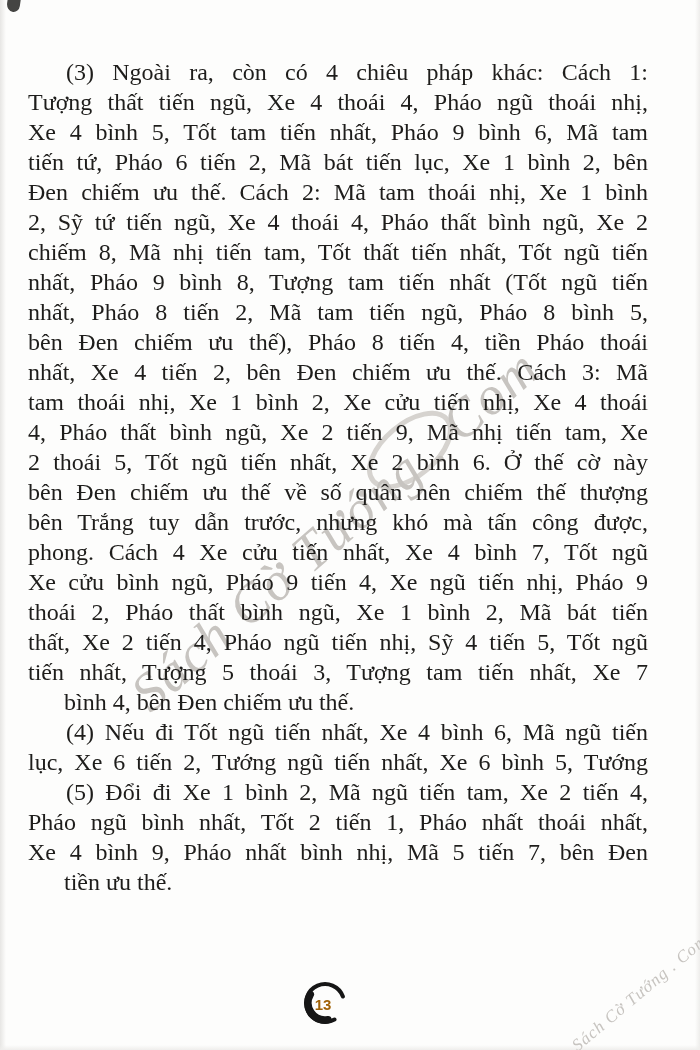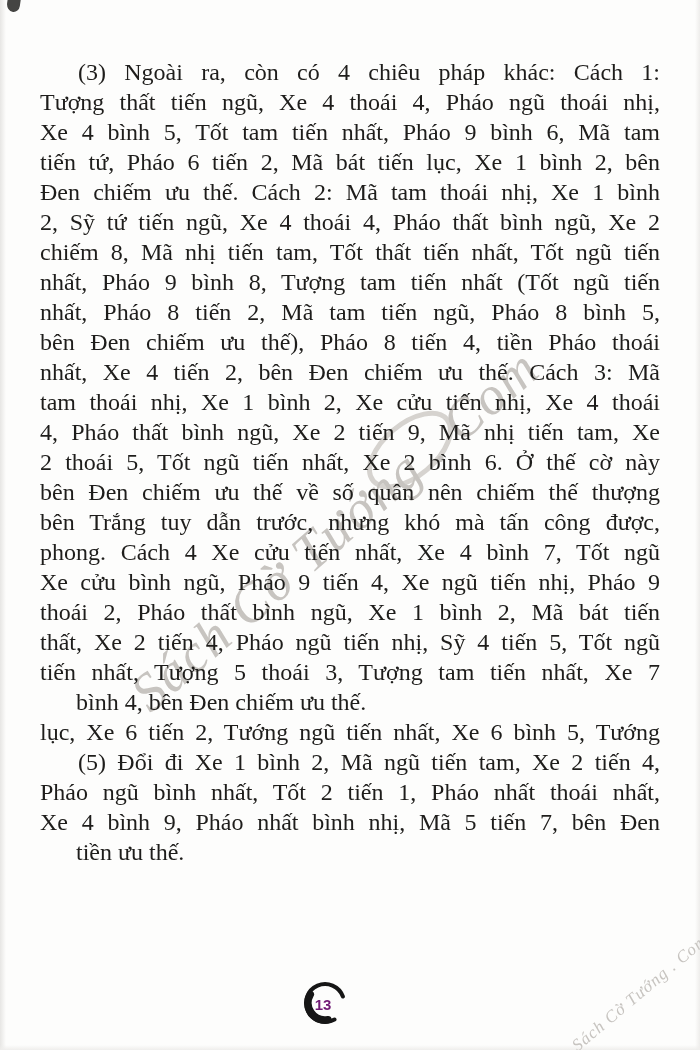--- a/index.html
+++ b/index.html
@@ -58,21 +58,21 @@
     font-size: 17px;
     letter-spacing: 1px;
     color: #c7c4c0;
     white-space: nowrap;
     z-index: 1;
   }
 
   
   .page-text {
     position: absolute;
-    left: 40px; top: 57px;
+    left: 28px; top: 57px;
     width: 620px;
     z-index: 2;
     color: #1e1d1b;
     font-size: 24px;
   }
   .text-line {
     height: 30px;
     line-height: 30px;
     text-align: justify;
     text-align-last: justify;
@@ -96,21 +96,21 @@
   }
   .page-number-wrap svg { display: block; }
   .page-number-label {
     position: absolute;
     left: 0; top: 16px;
     width: 44px;
     text-align: center;
     font-family: "Liberation Sans", "DejaVu Sans", sans-serif;
     font-weight: bold;
     font-size: 15px;
-    color: #701a75;
+    color: #a16207;
   }
 </style>
 </head>
 <body>
 
 <div class="edge-left"></div>
 <div class="edge-right"></div>
 <div class="edge-bottom"></div>
 <div class="corner-smudge"></div>
 
@@ -139,20 +139,21 @@
       <div class="text-line">bên Đen chiếm ưu thế về số quân nên chiếm thế thượng</div>
       <div class="text-line">bên Trắng tuy dẫn trước, nhưng khó mà tấn công được,</div>
       <div class="text-line">phong. Cách 4 Xe cửu tiến nhất, Xe 4 bình 7, Tốt ngũ</div>
       <div class="text-line">Xe cửu bình ngũ, Pháo 9 tiến 4, Xe ngũ tiến nhị, Pháo 9</div>
       <div class="text-line">thoái 2, Pháo thất bình ngũ, Xe 1 bình 2, Mã bát tiến</div>
       <div class="text-line">thất, Xe 2 tiến 4, Pháo ngũ tiến nhị, Sỹ 4 tiến 5, Tốt ngũ</div>
       <div class="text-line">tiến nhất, Tượng 5 thoái 3, Tượng tam tiến nhất, Xe 7</div>
       <div class="text-line line-last">bình 4, bên Đen chiếm ưu thế.</div>
     </div>
     <div class="paragraph">
+      <div class="text-line line-first">(4) Nếu đi Tốt ngũ tiến nhất, Xe 4 bình 6, Mã ngũ tiến</div>
       <div class="text-line">lục, Xe 6 tiến 2, Tướng ngũ tiến nhất, Xe 6 bình 5, Tướng</div>
     </div>
     <div class="paragraph">
       <div class="text-line line-first">(5) Đổi đi Xe 1 bình 2, Mã ngũ tiến tam, Xe 2 tiến 4,</div>
       <div class="text-line">Pháo ngũ bình nhất, Tốt 2 tiến 1, Pháo nhất thoái nhất,</div>
       <div class="text-line">Xe 4 bình 9, Pháo nhất bình nhị, Mã 5 tiến 7, bên Đen</div>
       <div class="text-line line-last">tiền ưu thế.</div>
     </div>
   </div>
 

